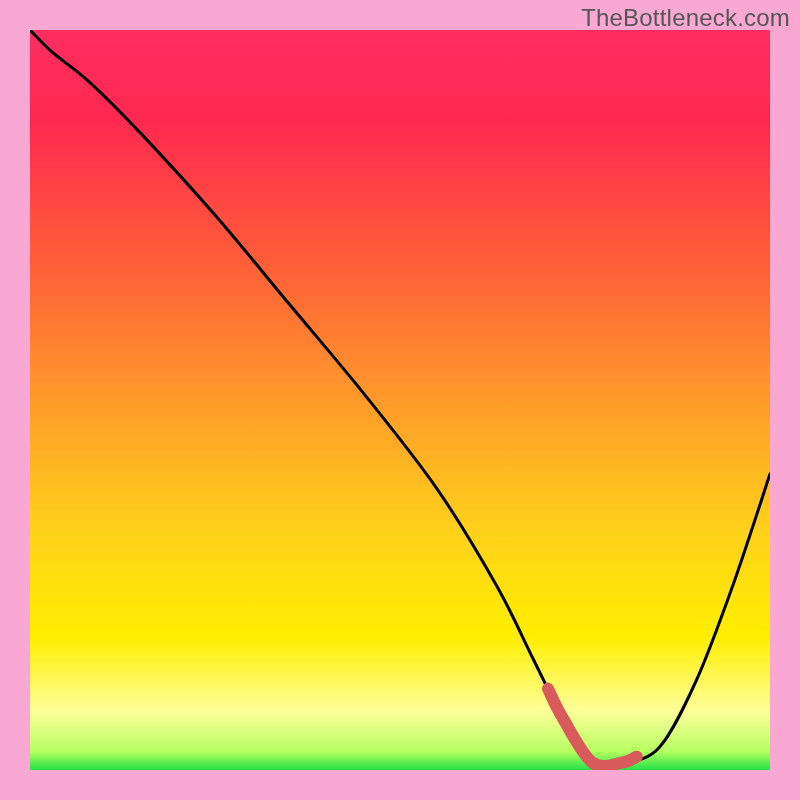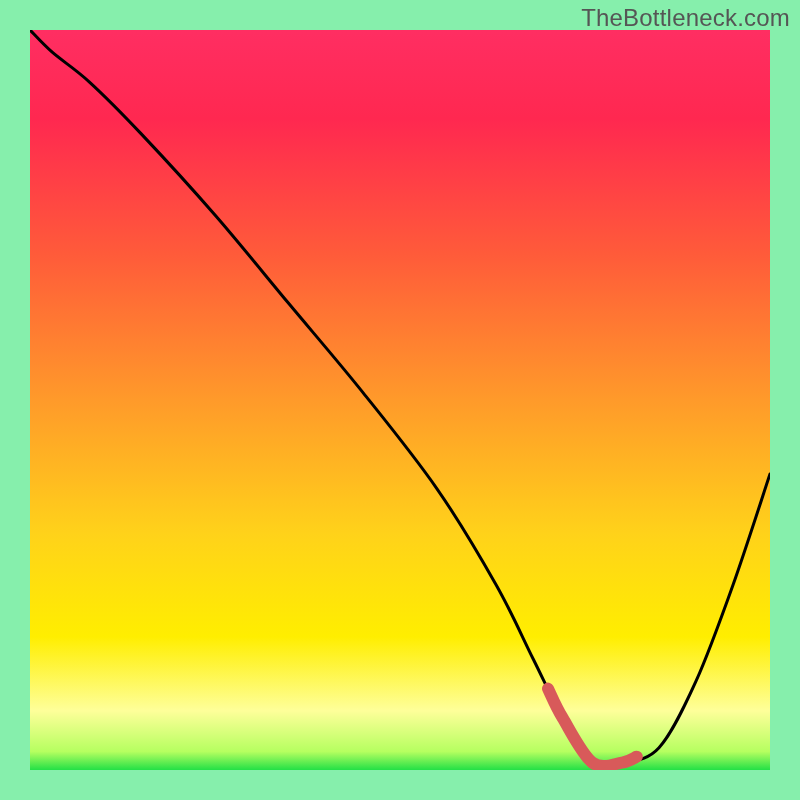--- a/index.html
+++ b/index.html
@@ -7,21 +7,21 @@
     padding: 0;
     width: 800px;
     height: 800px;
     background: #000;
     overflow: hidden;
   }
   .container {
     position: relative;
     width: 800px;
     height: 800px;
-    background: #86efac;
+    background: #f9a8d4;
   }
   .watermark {
     position: absolute;
     top: 4px;
     right: 10px;
     color: #555;
     font-family: Arial, Helvetica, sans-serif;
     font-size: 24px;
     font-weight: 500;
     letter-spacing: 0.2px;

